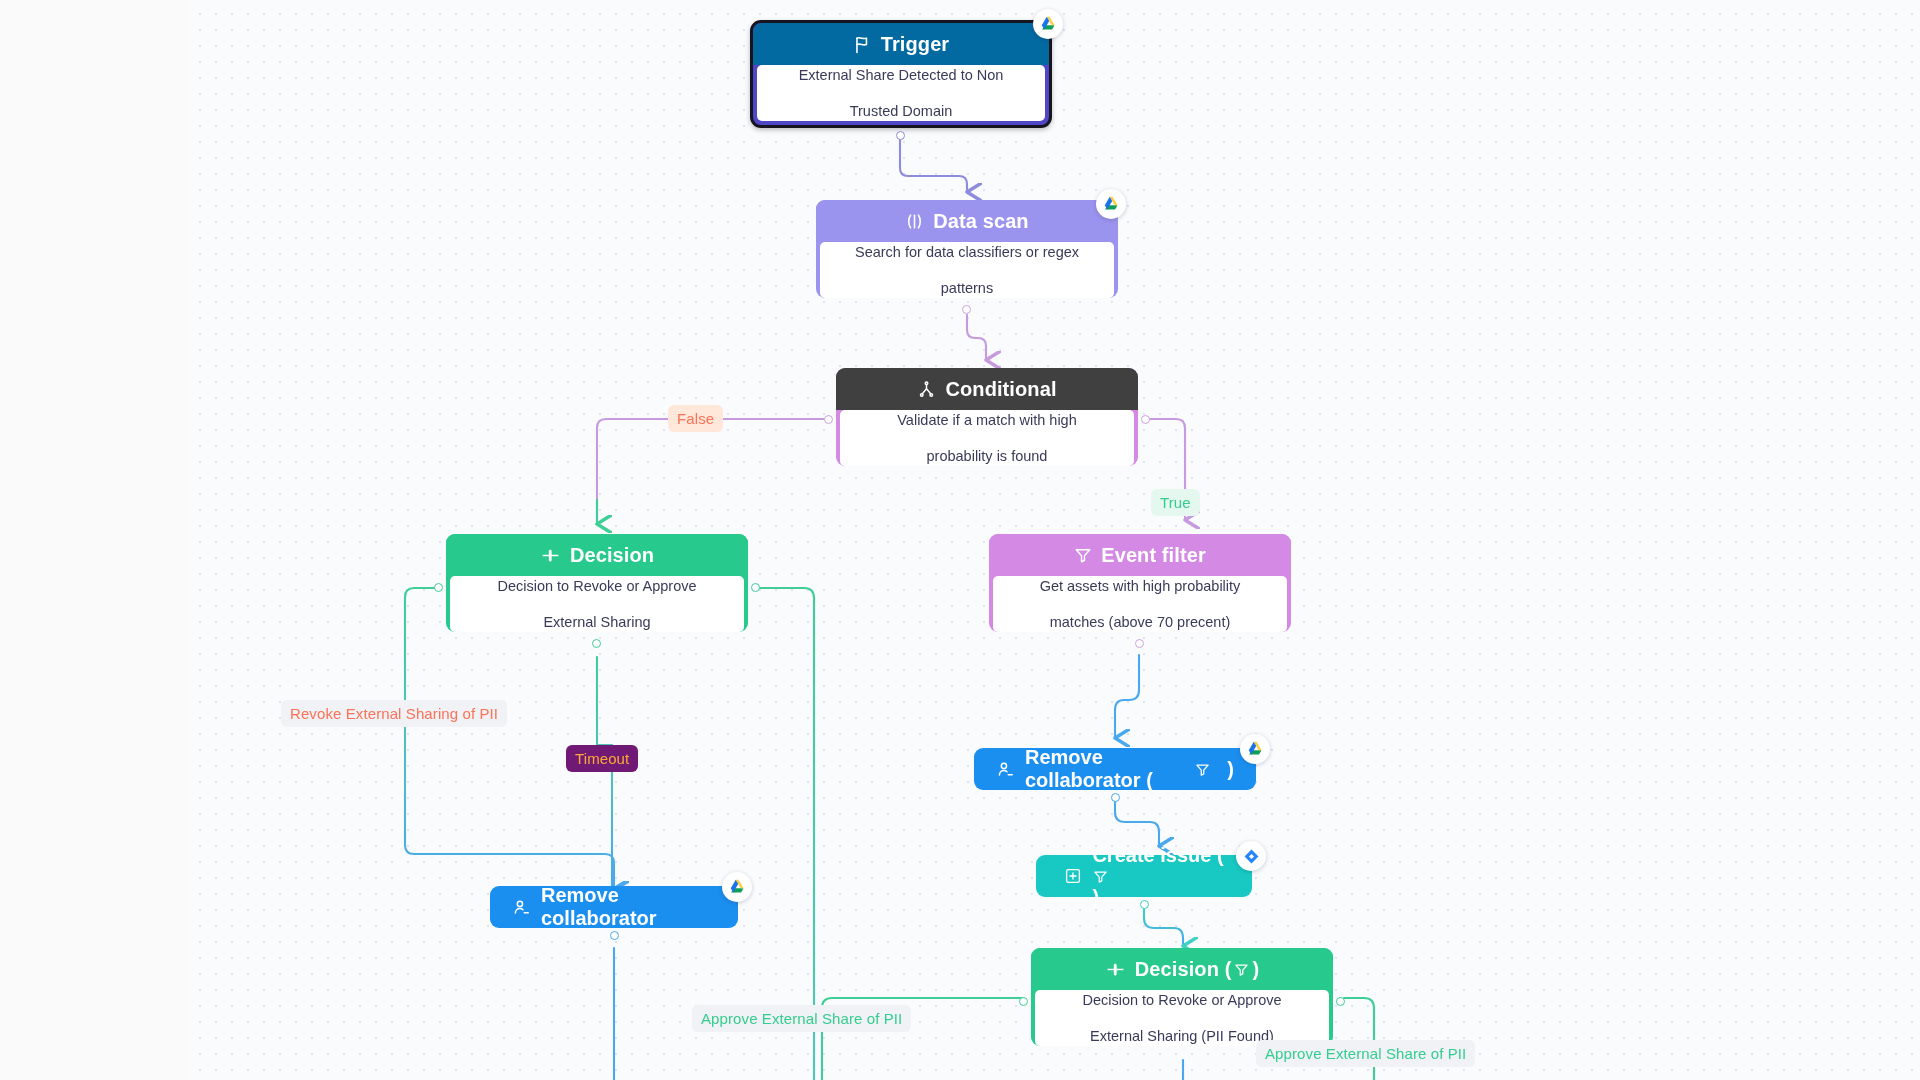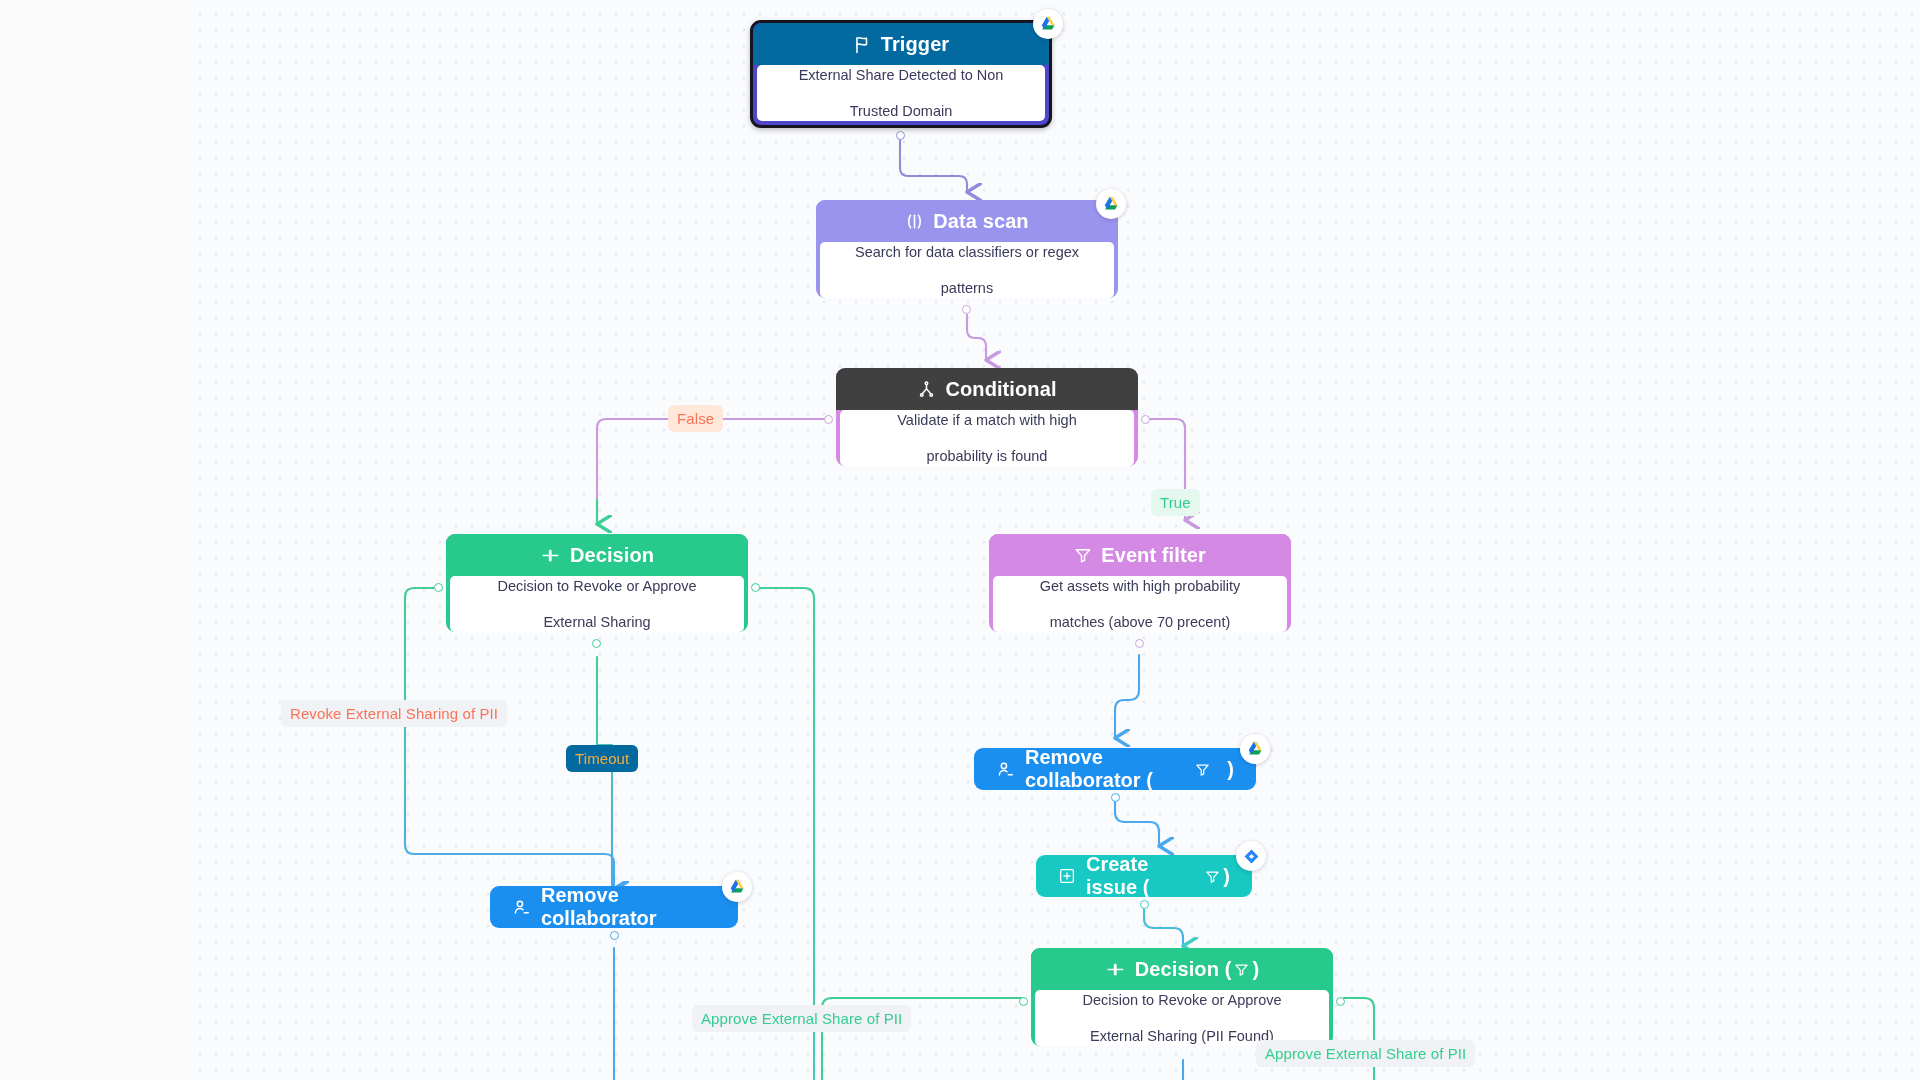--- a/index.html
+++ b/index.html
@@ -114,21 +114,21 @@
     font-size: 15px;
     font-weight: 400;
     padding: 5px 9px;
     white-space: nowrap;
     z-index: 4;
     letter-spacing: .1px;
   }
   .lb-false   { background: #ffe7da; color: #fb7257; }
   .lb-true    { background: #e4f8ef; color: #34cd90; margin-top: 36px; }
   .lb-revoke  { background: #f1f2f5; color: #fb7257; }
-  .lb-timeout { background: #0369a1; color: #fbab34; text-align: center; }
+  .lb-timeout { background: #701a75; color: #fbab34; text-align: center; }
   .lb-approve { background: #f1f2f5; color: #34cd90; }
 
   .ic { display:inline-flex; align-items:center; justify-content:center; }
 </style>
 </head>
 <body>
 
 <div id="root">
 
   <div id="canvas"></div>
@@ -354,21 +354,21 @@
   </div>
 
   <div class="node" style="left:1036px; top:855px; width:216px;">
     <div class="pill t-teal" style="width:216px;">
       <span class="ic">
         <svg width="18" height="18" viewBox="0 0 24 24" fill="none" stroke="#fff" stroke-width="1.8" stroke-linecap="round">
           <rect x="3.5" y="3.5" width="17" height="17" rx="2.3"></rect>
             <path d="M12 8v8M8 12h8"></path>
         </svg>
       </span>
-      <span style="display:inline-flex; align-items:center; gap:2px;">
+      <span style="display:inline-flex; align-items:flex-start; gap:2px;flex-direction:column;">
         <span>Create issue (</span>
         <span class="ic" style="margin:0 1px;">
           <svg width="15" height="15" viewBox="0 0 24 24" fill="none" stroke="#fff" stroke-width="2" stroke-linejoin="round">
             <path d="M3 5 h18 l-7 8 v6 l-4 2 v-8 z"></path>
           </svg>
         </span>
         <span>)</span>
       </span>
     </div>
     <div class="badge" style="right:-14px; top:-14px;">

